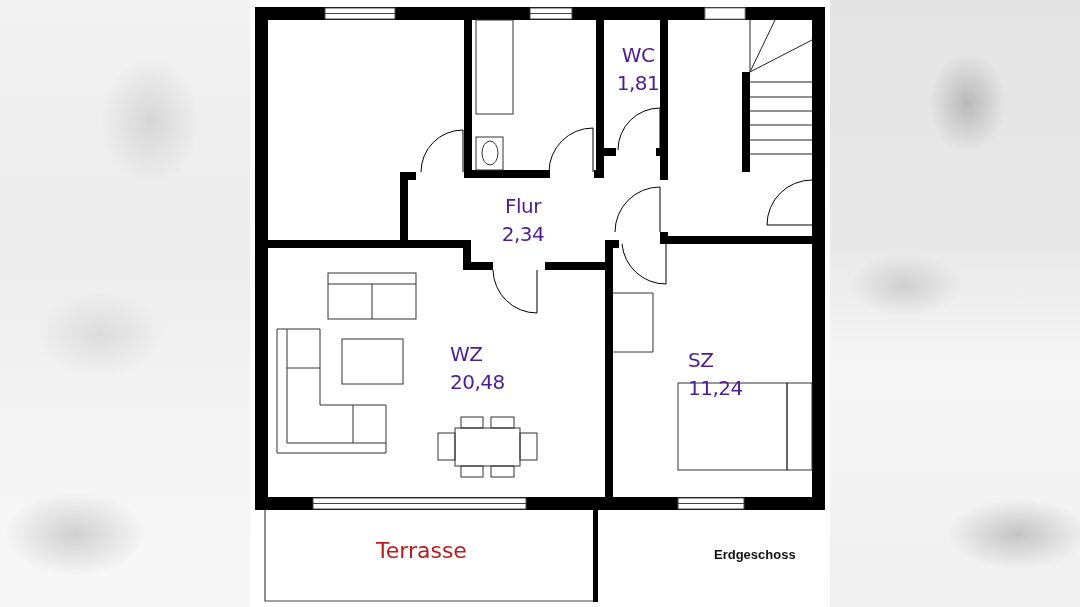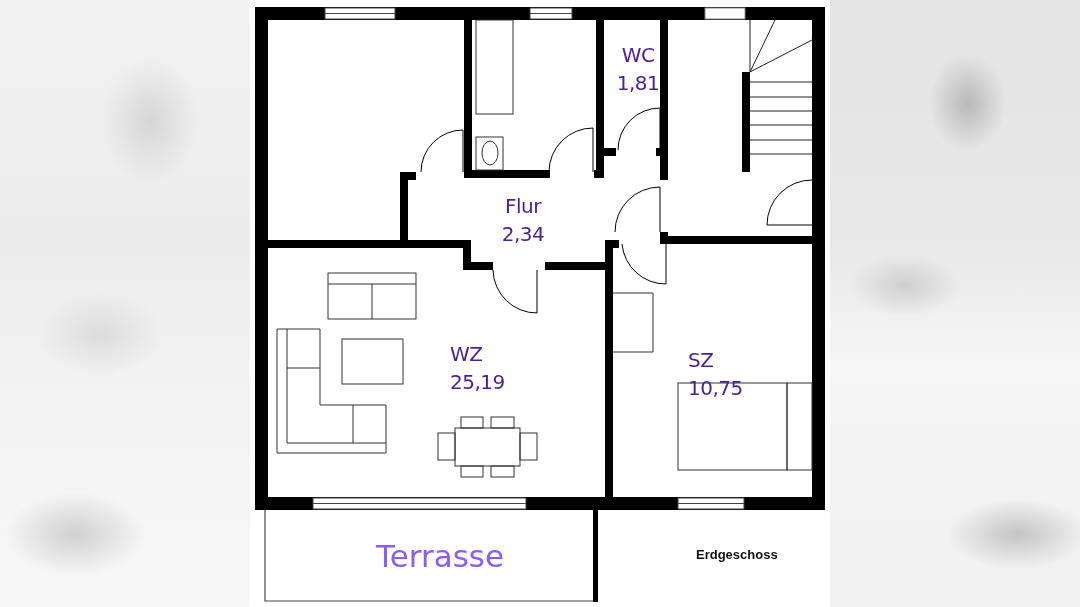--- a/index.html
+++ b/index.html
@@ -30,21 +30,21 @@
     background: #ffffff;
   }
   svg { position: absolute; left: 0; top: 0; }
   .room-label {
     position: absolute; text-align: center; color: #4c1d95;
     font-family: "DejaVu Sans", sans-serif; font-size: 20px; line-height: 28px;
     letter-spacing: -0.5px;
   }
   .room-label span { display: block; }
   .terrace-label {
-    position: absolute; color: #8b5cf6; font-size: 31px;
+    position: absolute; color: #b91c1c; font-size: 22px;
     font-family: "DejaVu Sans", sans-serif;
   }
   .floor-caption {
     position: absolute; color: #111; font-size: 13px; font-weight: bold;
     font-family: "Liberation Sans", sans-serif;
   }
 </style>
 </head>
 <body>
 
@@ -184,22 +184,22 @@
   <div class="room-label" style="left:358px; top:41px; width:60px;">
     <span>WC</span>
     <span>1,81</span>
   </div>
   <div class="room-label" style="left:238px; top:192px; width:70px;">
     <span>Flur</span>
     <span>2,34</span>
   </div>
   <div class="room-label" style="left:200px; top:340px; width:80px; text-align:left;">
     <span>WZ</span>
-    <span>25,19</span>
+    <span>20,48</span>
   </div>
   <div class="room-label" style="left:438px; top:306px; width:70px; text-align:left;margin-top:40px;">
     <span>SZ</span>
-    <span>10,75</span>
+    <span>11,24</span>
   </div>
 
   <div class="terrace-label" style="left:126px; top:538px;">Terrasse</div>
-  <div class="floor-caption" style="left:398px; top:547px;padding-left:48px;">Erdgeschoss</div>
+  <div class="floor-caption" style="left:416px; top:547px;padding-left:48px;">Erdgeschoss</div>
 </div>
 
 </body></html>

